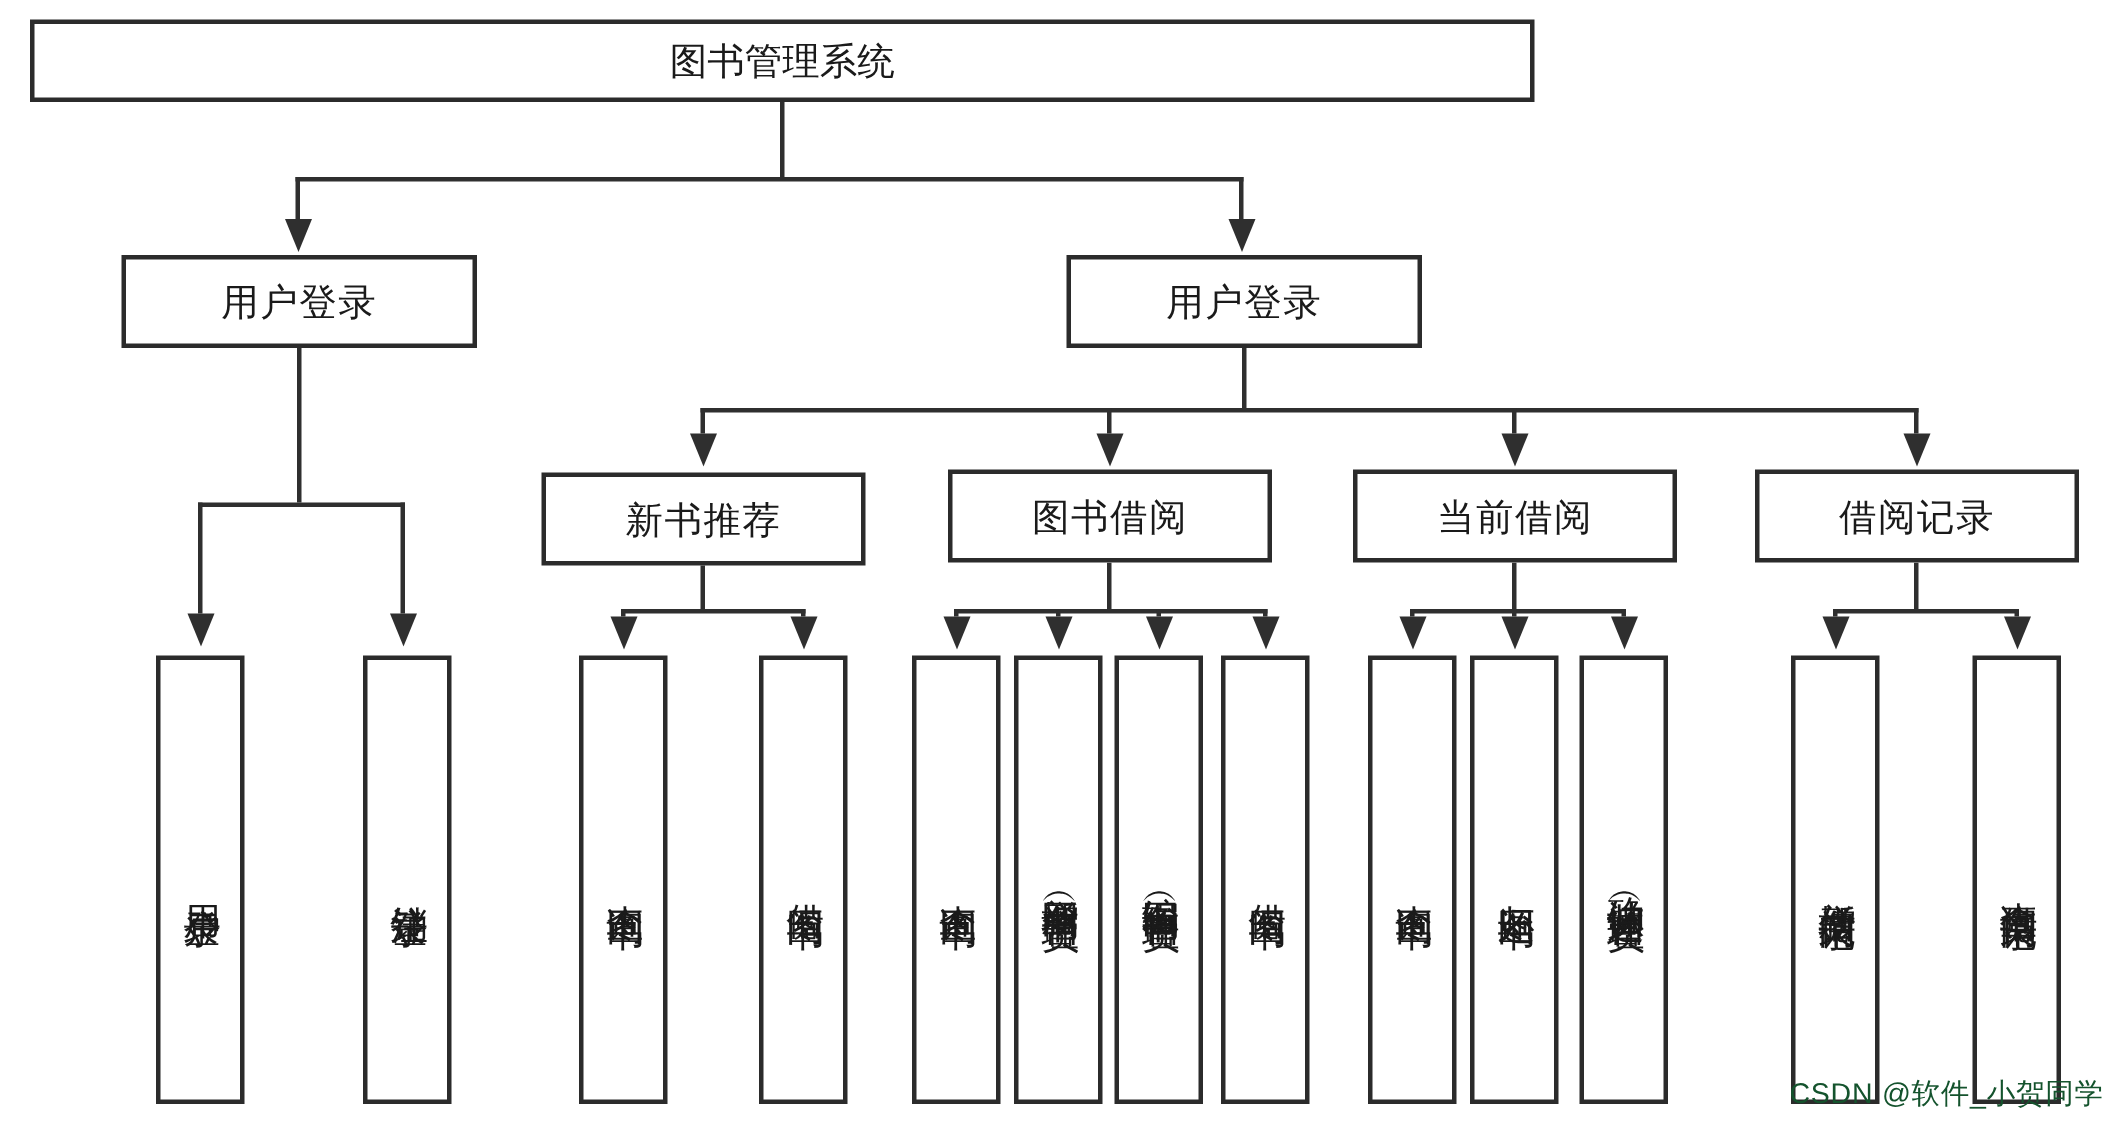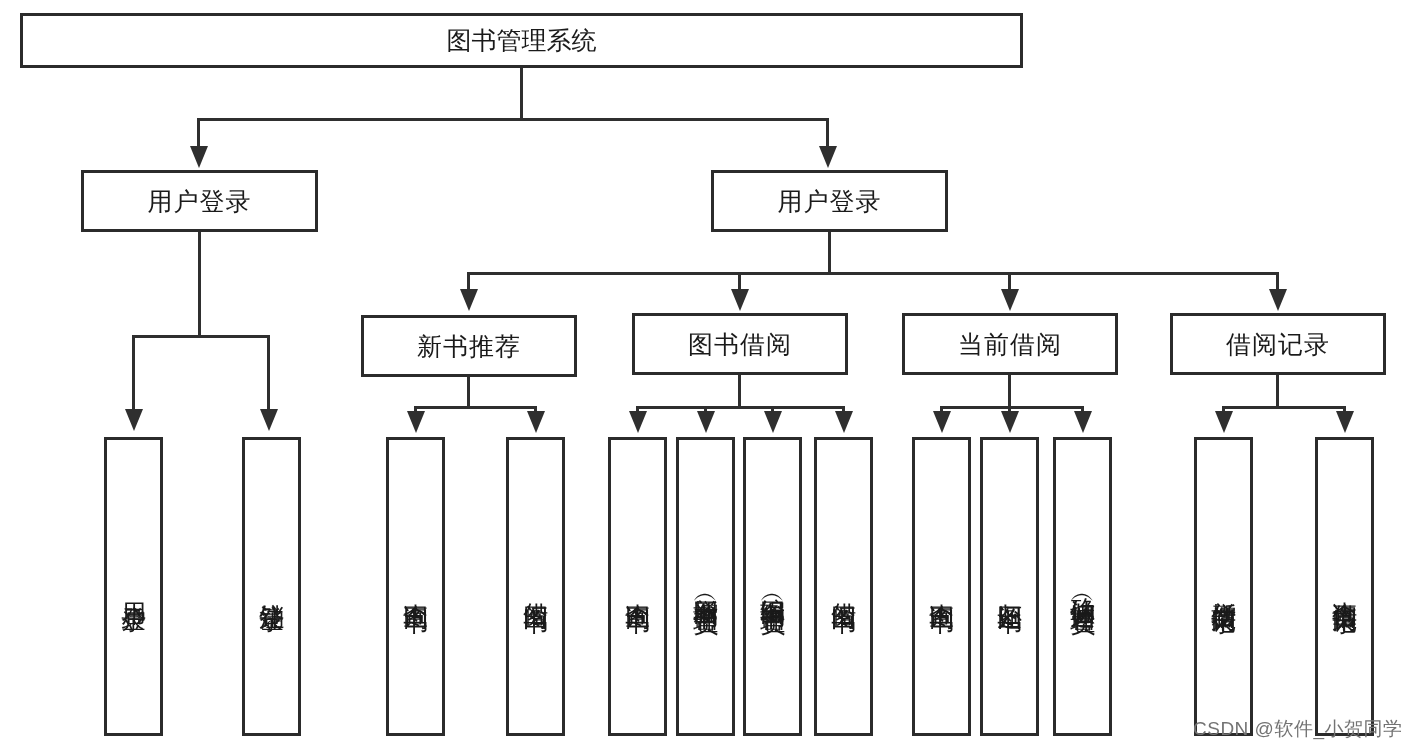--- a/index.html
+++ b/index.html
@@ -69,21 +69,21 @@
     width: 0;
     height: 0;
     border-left: 9px solid transparent;
     border-right: 9px solid transparent;
     border-top: 22px solid #2f2f2f;
     z-index: 2;
   }
   .watermark {
     position: absolute;
     font-size: 19px;
-    color: #737373;
+    color: #14532d;
     white-space: nowrap;
     z-index: 5;
     letter-spacing: 0.5px;
   }
 </style>
 </head>
 <body>
 
 <div id="canvas">
 

